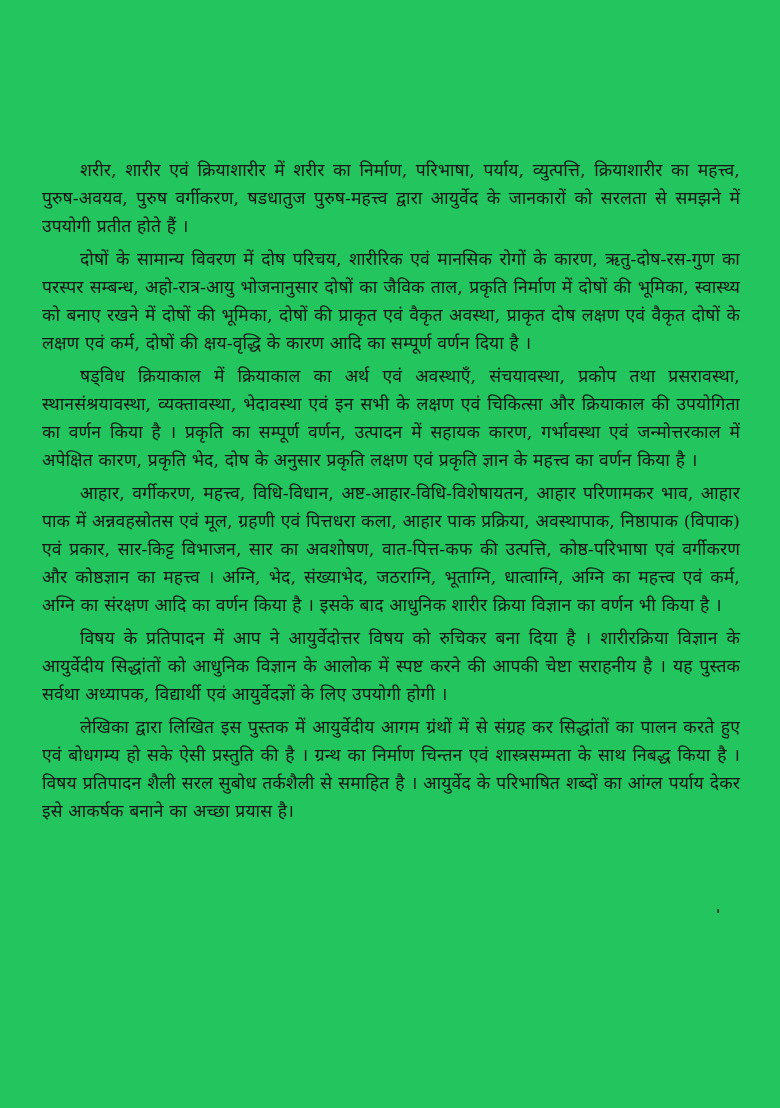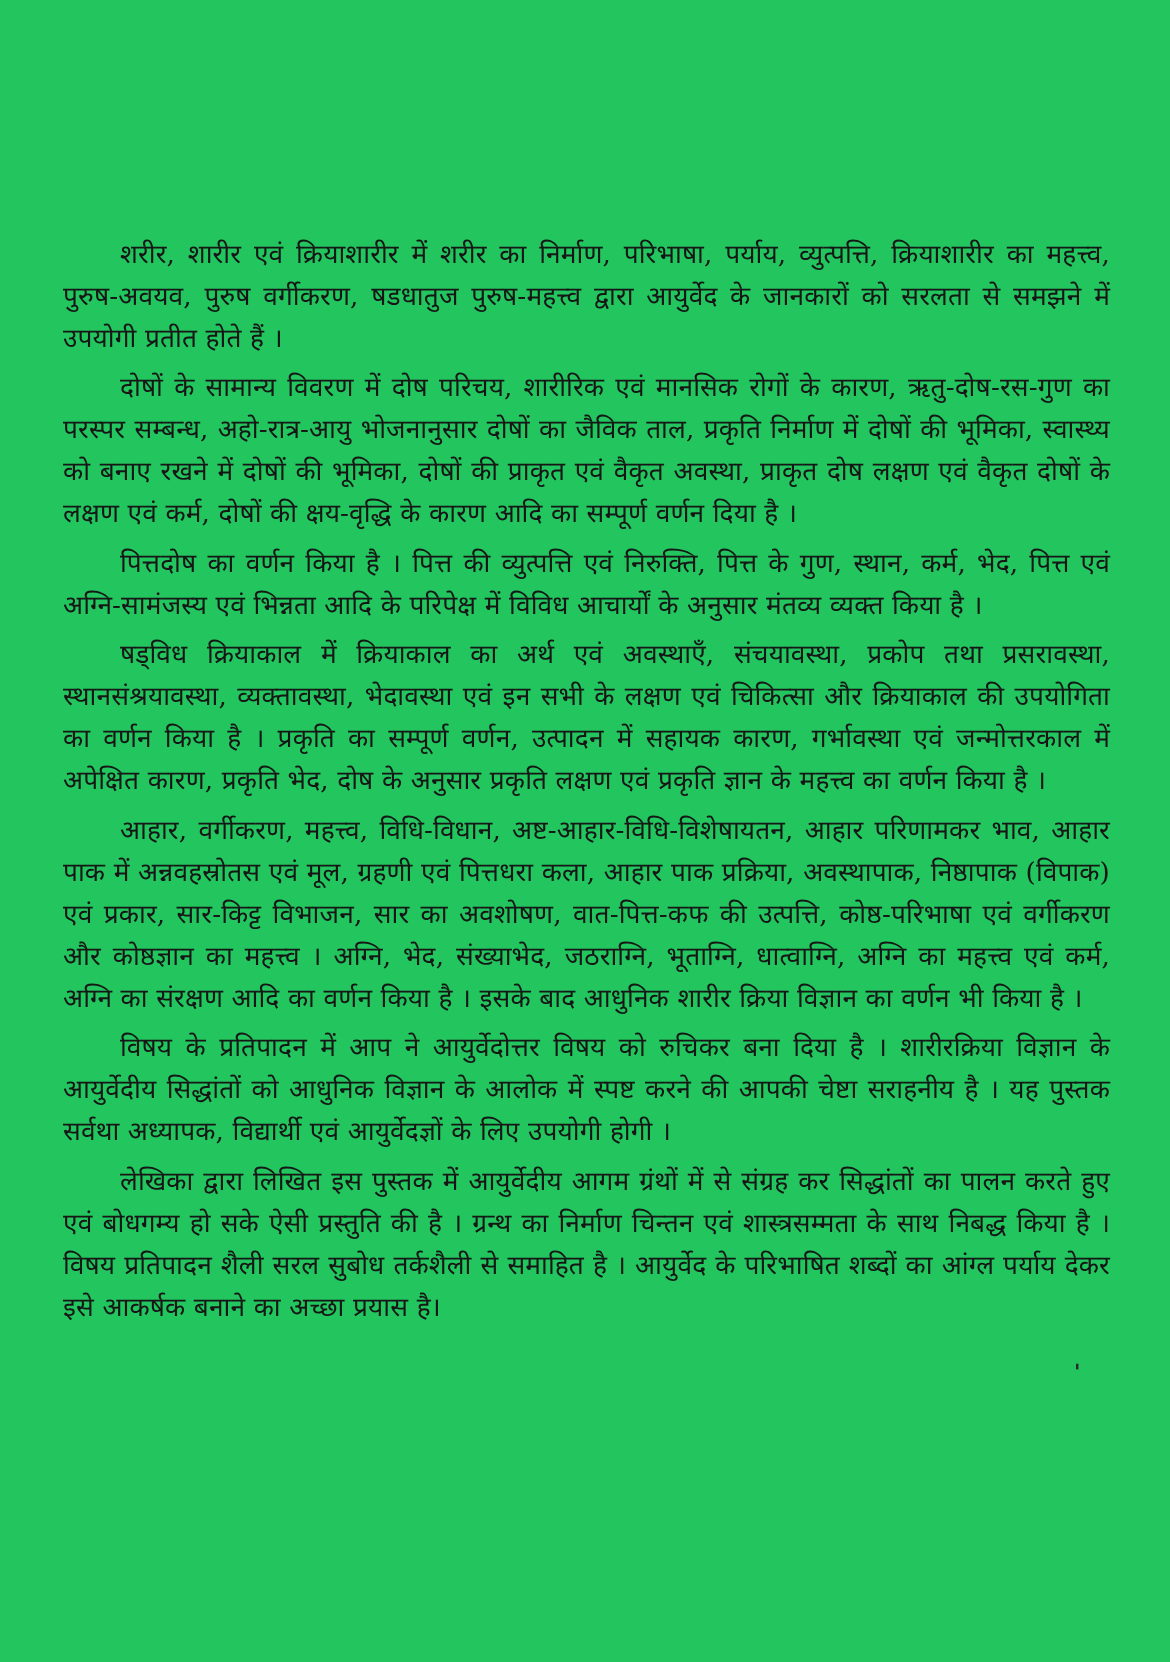--- a/index.html
+++ b/index.html
@@ -41,20 +41,19 @@
     font-weight: bold;
   }
 </style>
 </head>
 <body>
 
 <div class="page">
   <div class="text-block">
     <p>शरीर, शारीर एवं क्रियाशारीर में शरीर का निर्माण, परिभाषा, पर्याय, व्युत्पत्ति, क्रियाशारीर का महत्त्व, पुरुष-अवयव, पुरुष वर्गीकरण, षडधातुज पुरुष-महत्त्व द्वारा आयुर्वेद के जानकारों को सरलता से समझने में उपयोगी प्रतीत होते हैं ।</p>
     <p>दोषों के सामान्य विवरण में दोष परिचय, शारीरिक एवं मानसिक रोगों के कारण, ऋतु-दोष-रस-गुण का परस्पर सम्बन्ध, अहो-रात्र-आयु भोजनानुसार दोषों का जैविक ताल, प्रकृति निर्माण में दोषों की भूमिका, स्वास्थ्य को बनाए रखने में दोषों की भूमिका, दोषों की प्राकृत एवं वैकृत अवस्था, प्राकृत दोष लक्षण एवं वैकृत दोषों के लक्षण एवं कर्म, दोषों की क्षय-वृद्धि के कारण आदि का सम्पूर्ण वर्णन दिया है ।</p>
-    <p>पित्तदोष का वर्णन किया है । पित्त की व्युत्पत्ति एवं निरुक्ति, पित्त के गुण, स्थान, कर्म, भेद, पित्त एवं अग्नि-सामंजस्य एवं भिन्नता आदि के परिपेक्ष में विविध आचार्यों के अनुसार मंतव्य व्यक्त किया है ।</p>
     <p>षड्विध क्रियाकाल में क्रियाकाल का अर्थ एवं अवस्थाएँ, संचयावस्था, प्रकोप तथा प्रसरावस्था, स्थानसंश्रयावस्था, व्यक्तावस्था, भेदावस्था एवं इन सभी के लक्षण एवं चिकित्सा और क्रियाकाल की उपयोगिता का वर्णन किया है । प्रकृति का सम्पूर्ण वर्णन, उत्पादन में सहायक कारण, गर्भावस्था एवं जन्मोत्तरकाल में अपेक्षित कारण, प्रकृति भेद, दोष के अनुसार प्रकृति लक्षण एवं प्रकृति ज्ञान के महत्त्व का वर्णन किया है ।</p>
     <p>आहार, वर्गीकरण, महत्त्व, विधि-विधान, अष्ट-आहार-विधि-विशेषायतन, आहार परिणामकर भाव, आहार पाक में अन्नवहस्रोतस एवं मूल, ग्रहणी एवं पित्तधरा कला, आहार पाक प्रक्रिया, अवस्थापाक, निष्ठापाक (विपाक) एवं प्रकार, सार-किट्ट विभाजन, सार का अवशोषण, वात-पित्त-कफ की उत्पत्ति, कोष्ठ-परिभाषा एवं वर्गीकरण और कोष्ठज्ञान का महत्त्व । अग्नि, भेद, संख्याभेद, जठराग्नि, भूताग्नि, धात्वाग्नि, अग्नि का महत्त्व एवं कर्म, अग्नि का संरक्षण आदि का वर्णन किया है । इसके बाद आधुनिक शारीर क्रिया विज्ञान का वर्णन भी किया है ।</p>
     <p>विषय के प्रतिपादन में आप ने आयुर्वेदोत्तर विषय को रुचिकर बना दिया है । शारीरक्रिया विज्ञान के आयुर्वेदीय सिद्धांतों को आधुनिक विज्ञान के आलोक में स्पष्ट करने की आपकी चेष्टा सराहनीय है । यह पुस्तक सर्वथा अध्यापक, विद्यार्थी एवं आयुर्वेदज्ञों के लिए उपयोगी होगी ।</p>
     <p>लेखिका द्वारा लिखित इस पुस्तक में आयुर्वेदीय आगम ग्रंथों में से संग्रह कर सिद्धांतों का पालन करते हुए एवं बोधगम्य हो सके ऐसी प्रस्तुति की है । ग्रन्थ का निर्माण चिन्तन एवं शास्त्रसम्मता के साथ निबद्ध किया है । विषय प्रतिपादन शैली सरल सुबोध तर्कशैली से समाहित है । आयुर्वेद के परिभाषित शब्दों का आंग्ल पर्याय देकर इसे आकर्षक बनाने का अच्छा प्रयास है।</p>
   </div>
   <span class="scan-artifact">'</span>
 </div>
 
 </body></html>

